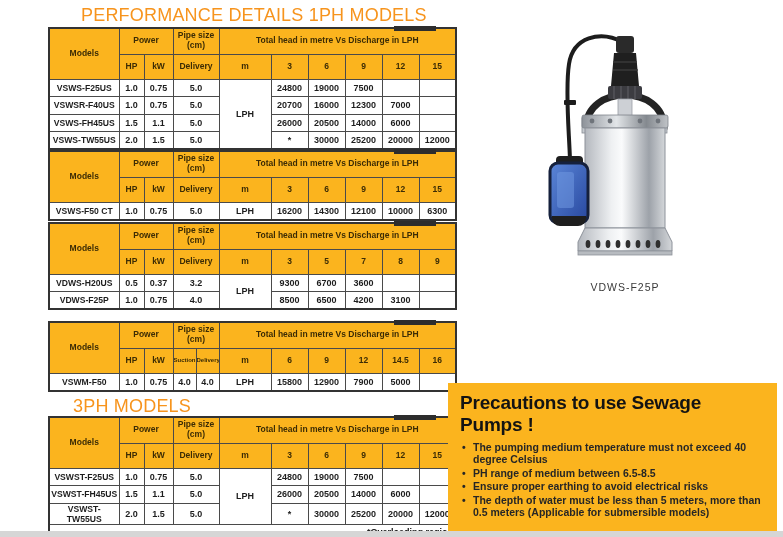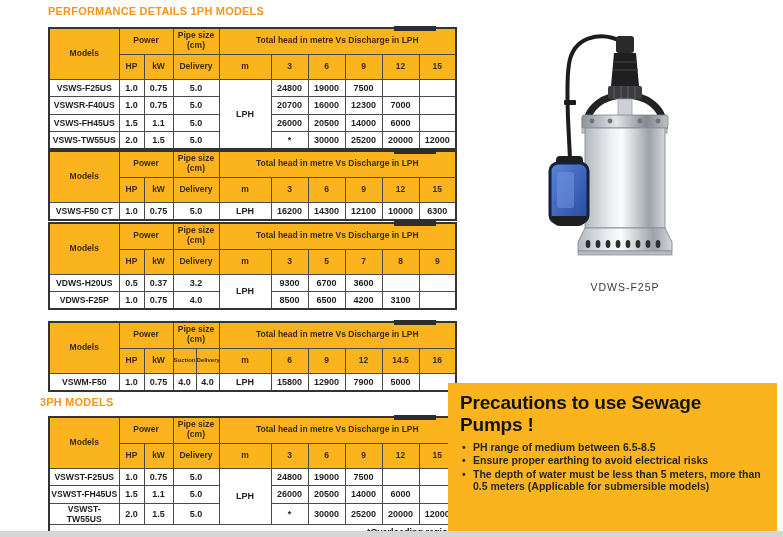--- a/index.html
+++ b/index.html
@@ -7,22 +7,22 @@
     --accent:#F7941D;
     --ink:#1d1d1d;
     --hdr-ink:#3c2c05;
   }
   *{ box-sizing:border-box; }
   html,body{ margin:0; padding:0; background:#fff; }
   body{ font-family:"Liberation Sans", sans-serif; }
   #page{ position:relative; width:783px; height:537px; background:#ffffff; overflow:hidden; }
 
   .sec-title{
-    position:absolute; color:var(--accent); font-weight:bold;
-    font-size:11px; letter-spacing:.2px; white-space:nowrap;
+    position:absolute; color:var(--accent); font-weight:normal;
+    font-size:18px; letter-spacing:.2px; white-space:nowrap;margin-left:33px;
   }
   #title1{ left:48px; top:5px; }
   #title2{ left:48px; top:300px; }
   #title3{ left:40px; top:396px; }
 
   .tbl-wrap{ position:absolute; left:48px; }
   #tw1{ top:27px; } #tw2{ top:150px; } #tw3{ top:222px; }
   #tw4{ top:321px; } #tw5{ top:416px; }
   .tbl-wrap::after{
     content:''; position:absolute; top:-1px; right:21px;
@@ -485,20 +485,21 @@
         <rect x="17" y="142" width="17" height="36" rx="3" fill="#6f97e0" opacity="0.55"></rect>
         <path d="M12,186 h34 v2 a8 8 0 0 1 -8 8 h-18 a8 8 0 0 1 -8 -8 z" fill="#1e1e1e"></path>
       </g>
     </svg>
     <div id="pump-caption">VDWS-F25P</div>
   </div>
 
   <div id="precautions">
     <h2>Precautions to use Sewage Pumps !</h2>
     <ul>
+        <li>The pumping medium temperature must not exceed 40 degree Celsius</li>
         <li>PH range of medium between 6.5-8.5</li>
         <li>Ensure proper earthing to avoid electrical risks</li>
         <li>The depth of water must be less than 5 meters, more than 0.5 meters (Applicable for submersible models)</li>
       </ul>
   </div>
 
   <div id="page-badge">52</div>
   <div id="bottom-bar"></div>
 </div>
 

